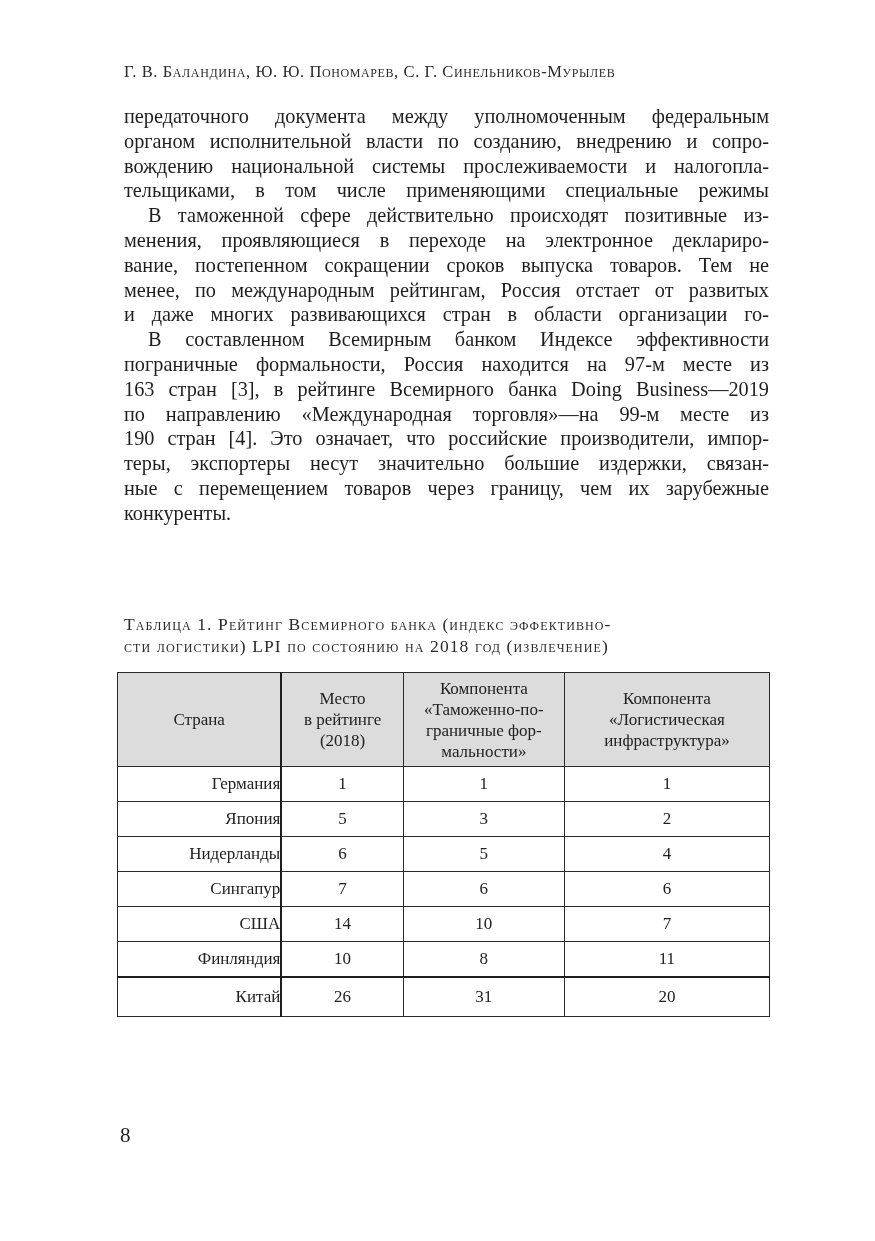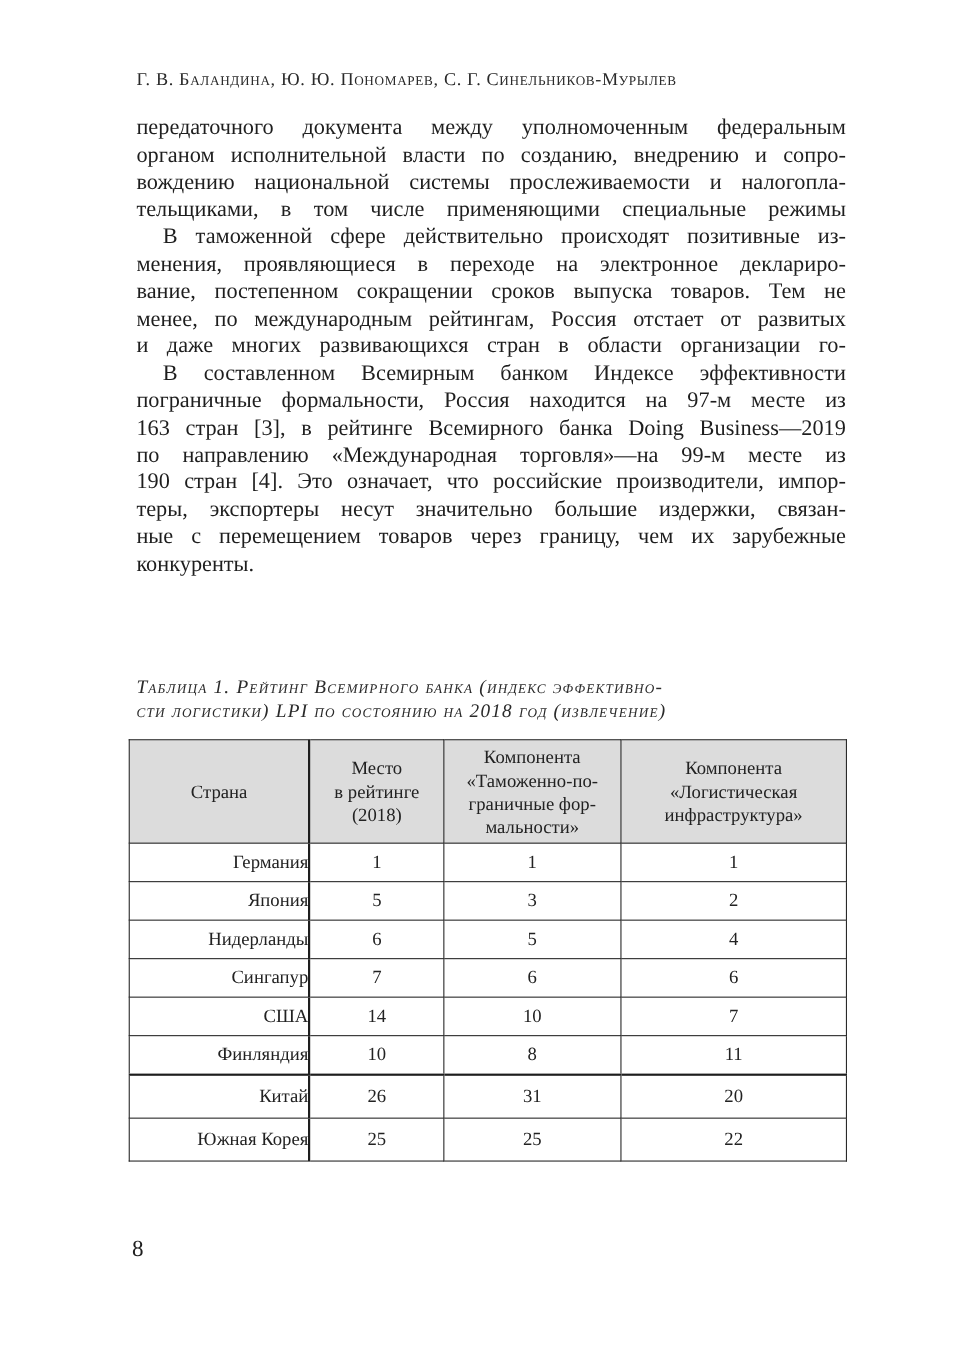--- a/index.html
+++ b/index.html
@@ -22,21 +22,21 @@
   .body-text p { margin: 0; text-align: justify; }
   .body-text p .line { display: block; text-align: justify; text-align-last: justify; white-space: nowrap; }
   .body-text p .line.last { text-align-last: left; }
   .body-text p .line.indent { padding-left: 24px; }
   .caption {
     position: absolute; left: 124px; top: 613px; width: 645px;
     font-family: "Liberation Serif", "DejaVu Serif", serif;
     font-variant: small-caps; font-size: 17.5px; line-height: 22px;
     letter-spacing: 1.1px; color: #2a2a2a;
   }
-  .caption .line { display: block; white-space: nowrap; font-style: italic; }
+  .caption .line { display: block; white-space: nowrap; }
   table.lpi {
     position: absolute; left: 117px; top: 672px; width: 653px;
     border-collapse: collapse;
     font-family: "Liberation Serif", "DejaVu Serif", serif;
     font-size: 17px; color: #222;
   }
   table.lpi th, table.lpi td {
     border: 1px solid #2a2a2a;
     padding: 0;
   }
@@ -154,22 +154,16 @@
       <td class="col2">10</td>
       <td class="col3">8</td>
       <td class="col4">11</td>
     </tr>
     <tr class="thick-top">
       <td class="col1 country">Китай</td>
       <td class="col2">26</td>
       <td class="col3">31</td>
       <td class="col4">20</td>
     </tr>
-    <tr>
-      <td class="col1 country" style="height:38px;">Южная Корея</td>
-      <td class="col2">25</td>
-      <td class="col3">25</td>
-      <td class="col4">22</td>
-    </tr>
   </tbody>
 </table>
 
 <div class="page-number">8</div>
 
 </body></html>

